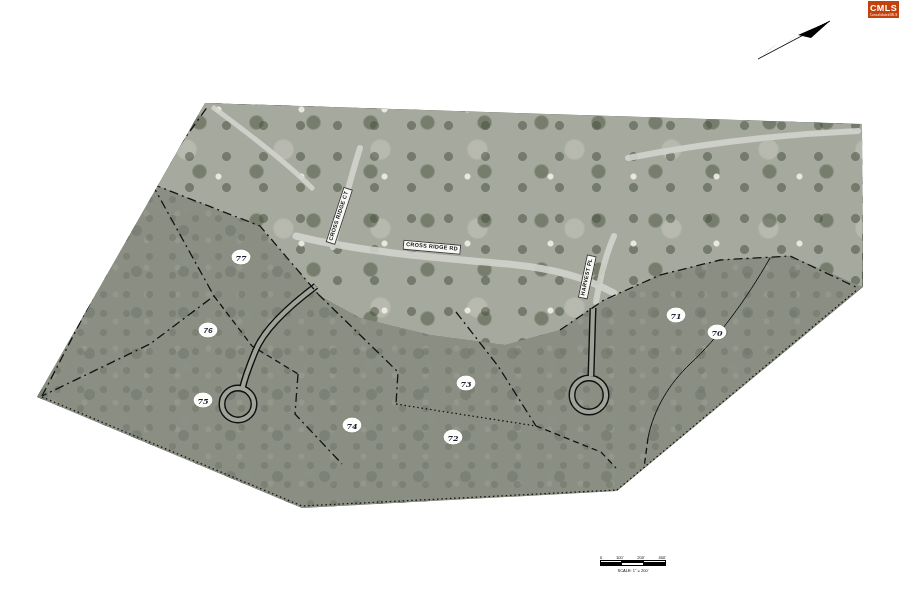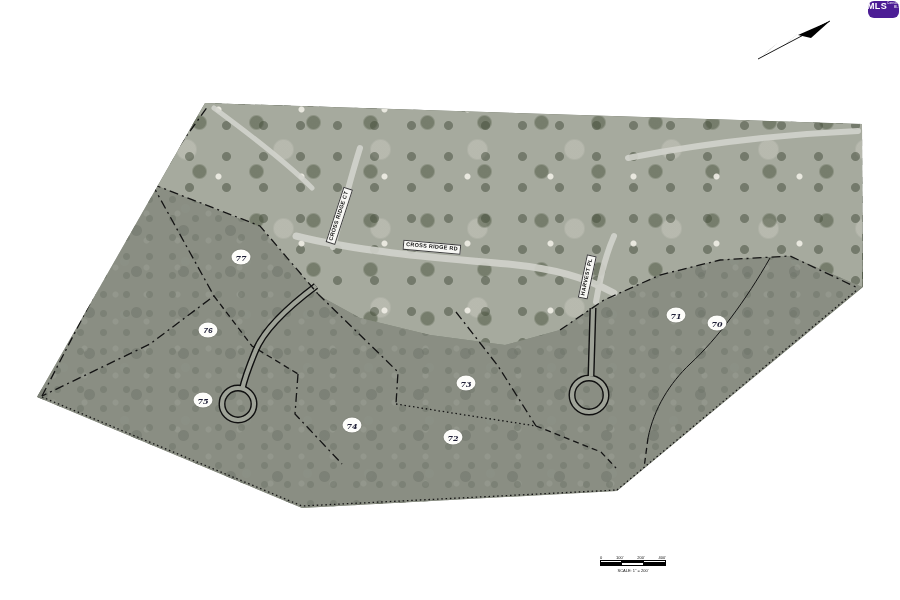--- a/index.html
+++ b/index.html
@@ -53,22 +53,22 @@
   .road-label{
     position:absolute;white-space:nowrap;
     background:#f7f7f4;border:0.5px solid #3c3c3c;
     font:600 5.5px "Liberation Sans", sans-serif;letter-spacing:0.3px;color:#141414;
     padding:1px 2px;line-height:1;
   }
 
   
   .cmls-logo{
     position:absolute;top:1px;right:1px;width:31px;height:17px;
-    background:#4c1d95;color:#fff;text-align:center;
-    display:flex;flex-direction:row;justify-content:center;line-height:1;border-radius:6px;
+    background:#c2410c;color:#fff;text-align:center;
+    display:flex;flex-direction:column;justify-content:center;line-height:1;
   }
   .cmls-logo .logo-text{font:700 9px "Liberation Sans", sans-serif;letter-spacing:0.4px;}
   .cmls-logo .logo-sub{font:400 3px "Liberation Sans", sans-serif;letter-spacing:0.2px;}
 
   
   .north-arrow{position:absolute;left:748px;top:12px;width:90px;height:50px;}
 
   
   .scalebar{position:absolute;left:600px;top:555px;width:66px;}
   .scalebar .ticks{display:flex;justify-content:space-between;font-size:4px;color:#111;height:5px;line-height:5px;}
@@ -128,21 +128,21 @@
         <path d="M648,438 L644,468" stroke-dasharray="6 4"></path>
       </g>
     </svg>
 
     <div class="lot-oval" style="left:241px;top:257px;">77</div>
     <div class="lot-oval" style="left:208px;top:330px;font-family:Liberation Mono, monospace;">76</div>
     <div class="lot-oval" style="left:163px;top:400px;margin-left:40px;">75</div>
     <div class="lot-oval" style="left:352px;top:425px;">74</div>
     <div class="lot-oval" style="left:466px;top:383px;">73</div>
     <div class="lot-oval" style="left:453px;top:437px;">72</div>
-    <div class="lot-oval" style="left:717px;top:323px;font-style:italic;">70</div>
+    <div class="lot-oval" style="left:717px;top:332px;font-style:italic;">70</div>
     <div class="lot-oval" style="left:676px;top:315px;">71</div>
 
     <div class="road-label" style="left:432px;top:247px;transform:translate(-50%,-50%) rotate(5deg);">CROSS RIDGE RD</div>
     <div class="road-label" style="left:339px;top:216px;transform:translate(-50%,-50%) rotate(-72deg);">CROSS RIDGE CT</div>
     <div class="road-label" style="left:587px;top:277px;transform:translate(-50%,-50%) rotate(-78deg);">HARVEST PL</div>
   </div>
 
   <div class="cmls-logo">
     <div class="logo-text">CMLS</div>
     <div class="logo-sub">Consolidated MLS</div>

